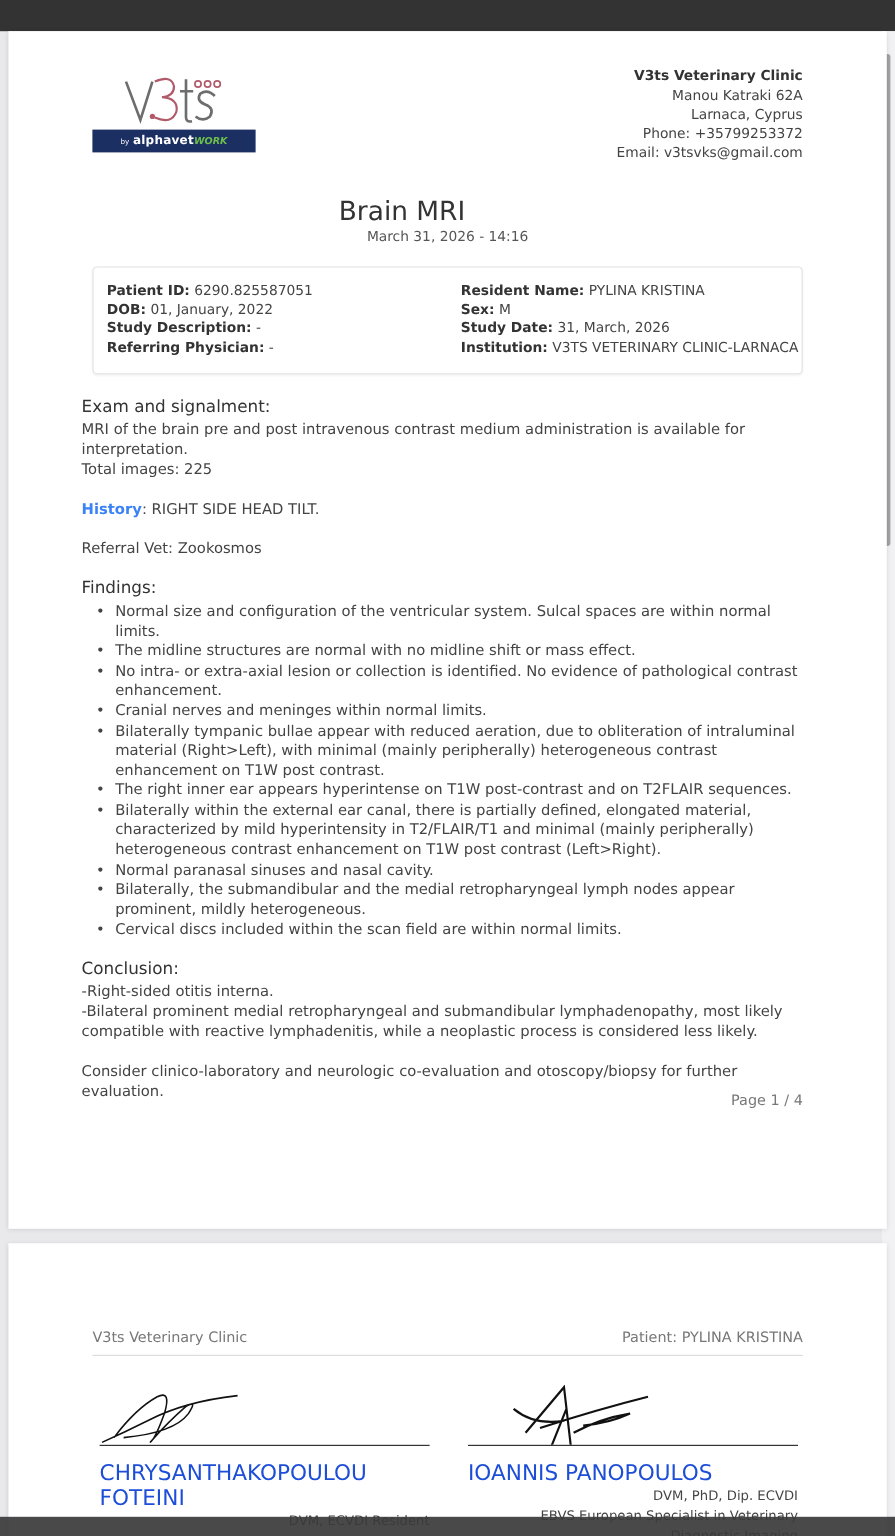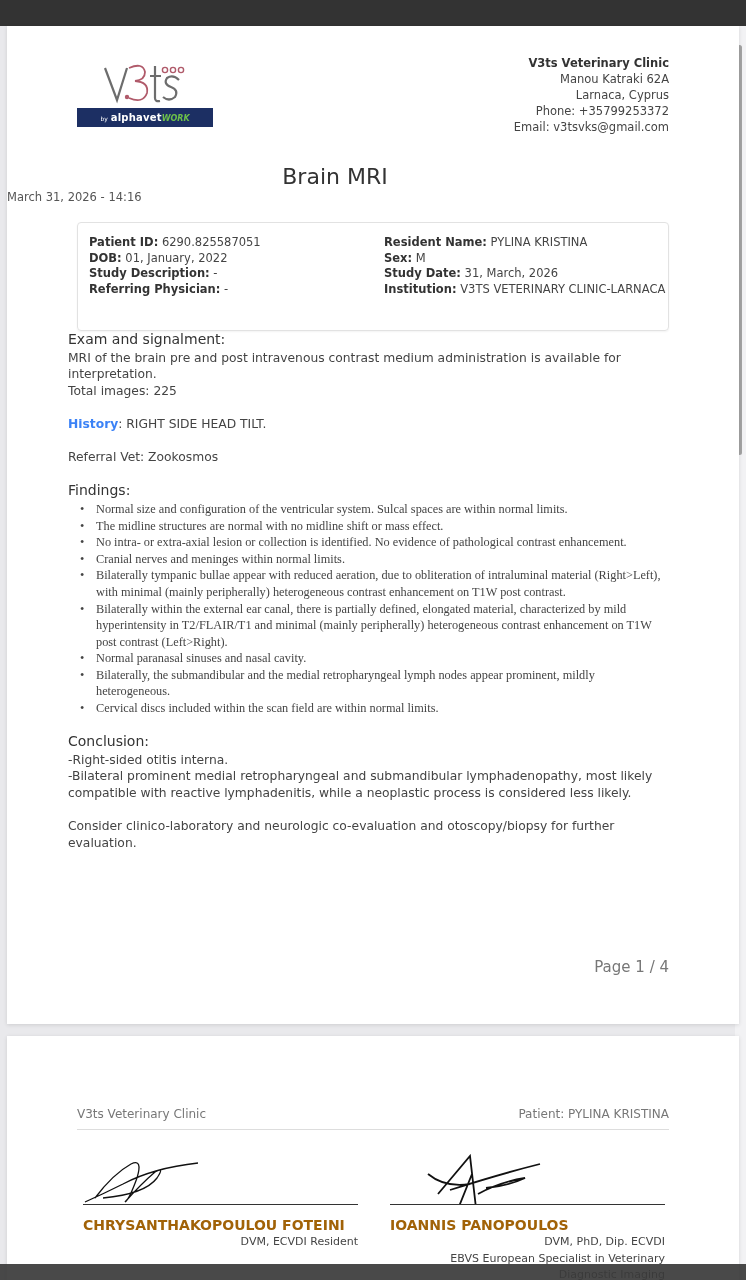--- a/index.html
+++ b/index.html
@@ -42,52 +42,52 @@
     font-size: 10px; line-height: 19px; font-family: "DejaVu Sans", sans-serif;
   }
   .logo-band .by { font-size: 6px; margin-right: 3px; }
   .logo-band .alpha { font-weight: bold; letter-spacing: 0.2px; }
   .logo-band .work { color: #6cc04a; font-weight: bold; font-style: italic; font-size: 8px; margin-top: 11px; }
 
   .clinic { position: absolute; right: 70px; top: 29px; text-align: right; font-size: 11.5px; line-height: 16px; color: #444; }
   .clinic .name { font-weight: bold; color: #333; }
 
   .title { position: absolute; left: 0; width: 616px; top: 138px; text-align: center; font-size: 22px; color: #333; margin-left: 20px; }
-  .subtitle { position: absolute; left: 0; width: 732px; top: 164px; text-align: left; font-size: 11.5px; color: #555; }
+  .subtitle { position: absolute; left: 0; width: 732px; top: 164px; text-align: center; font-size: 11.5px; color: #555; }
 
   .info-box {
-    position: absolute; left: 70px; top: 196px; width: 592px; height: 109px;
+    position: absolute; left: 70px; top: 196px; width: 592px; height: 90px;
     border: 1px solid #e2e2e2; border-radius: 4px; box-shadow: 0 1px 2px rgba(0,0,0,0.05);
     font-size: 11.5px; line-height: 15.7px; color: #444;
   }
   .info-col { position: absolute; top: 12px; }
   .info-col.left { left: 11px; }
   .info-col.right { left: 306px; }
   .info-col b { color: #333; font-weight: bold; }
 
   .content { position: absolute; left: 61px; top: 305px; width: 600px; font-size: 12.3px; line-height: 16.6px; color: #444; }
   .h { font-size: 14px; color: #333; margin-bottom: 2px; }
   .gap { height: 16.6px; }
   .content b { font-weight: bold; color: #3b82f6; }
-  ul.findings { list-style: none; margin-left: 28px; font-family: Liberation Serif, serif; }
+  ul.findings { list-style: none; margin-left: 28px; }
   ul.findings li { position: relative; }
   ul.findings li::before { content: "•"; position: absolute; left: -16px; color: #444; }
 
-  .page-num { position: absolute; right: 70px; top: 932px; font-size: 15px; color: #777; }
+  .page-num { position: absolute; right: 70px; top: 884px; font-size: 12px; color: #777; }
 
   
   .p2-header { position: absolute; left: 70px; top: 71px; width: 592px; font-size: 12px; color: #777; }
   .p2-header .right { position: absolute; right: 0; top: 0; }
   .p2-rule { position: absolute; left: 70px; top: 93px; width: 592px; height: 1px; background: #ddd; }
   .sig { position: absolute; top: 118px; width: 275px; }
   .sig.left { left: 76px; }
   .sig.right { left: 383px; }
   .sig svg { display: block; width: 275px; height: 50px; }
   .sig-line { height: 1px; background: #333; width: 275px; }
-  .sig-name { font-size: 14px; color: #a16207; margin-top: 12px; font-weight: bold; }
+  .sig-name { font-size: 18px; color: #1d4ed8; margin-top: 12px; }
   .sig-cred { font-size: 11px; color: #444; line-height: 16px; margin-top: 1px; text-align: right; }
 </style>
 </head>
 <body>
 
 <div class="topbar"></div>
 <div class="scrollbar-track"></div>
 <div class="scrollbar-thumb"></div>
 
 <div class="page page1">
@@ -142,20 +142,21 @@
     <div class="gap"></div>
     <div>Referral Vet: Zookosmos</div>
     <div class="gap"></div>
     <div class="h">Findings:</div>
     <ul class="findings">
       <li>Normal size and configuration of the ventricular system. Sulcal spaces are within normal limits.</li>
       <li>The midline structures are normal with no midline shift or mass effect.</li>
       <li>No intra- or extra-axial lesion or collection is identified. No evidence of pathological contrast enhancement.</li>
       <li>Cranial nerves and meninges within normal limits.</li>
       <li>Bilaterally tympanic bullae appear with reduced aeration, due to obliteration of intraluminal material (Right&gt;Left), with minimal (mainly peripherally) heterogeneous contrast enhancement on T1W post contrast.</li>
+      <li>The right inner ear appears hyperintense on T1W post-contrast and on T2FLAIR sequences.</li>
       <li>Bilaterally within the external ear canal, there is partially defined, elongated material, characterized by mild hyperintensity in T2/FLAIR/T1 and minimal (mainly peripherally) heterogeneous contrast enhancement on T1W post contrast (Left&gt;Right).</li>
       <li>Normal paranasal sinuses and nasal cavity.</li>
       <li>Bilaterally, the submandibular and the medial retropharyngeal lymph nodes appear prominent, mildly heterogeneous.</li>
       <li>Cervical discs included within the scan field are within normal limits.</li>
     </ul>
     <div class="gap"></div>
     <div class="h">Conclusion:</div>
     <div>-Right-sided otitis interna.</div>
     <div>-Bilateral prominent medial retropharyngeal and submandibular lymphadenopathy, most likely compatible with reactive lymphadenitis, while a neoplastic process is considered less likely.</div>
     <div class="gap"></div>

